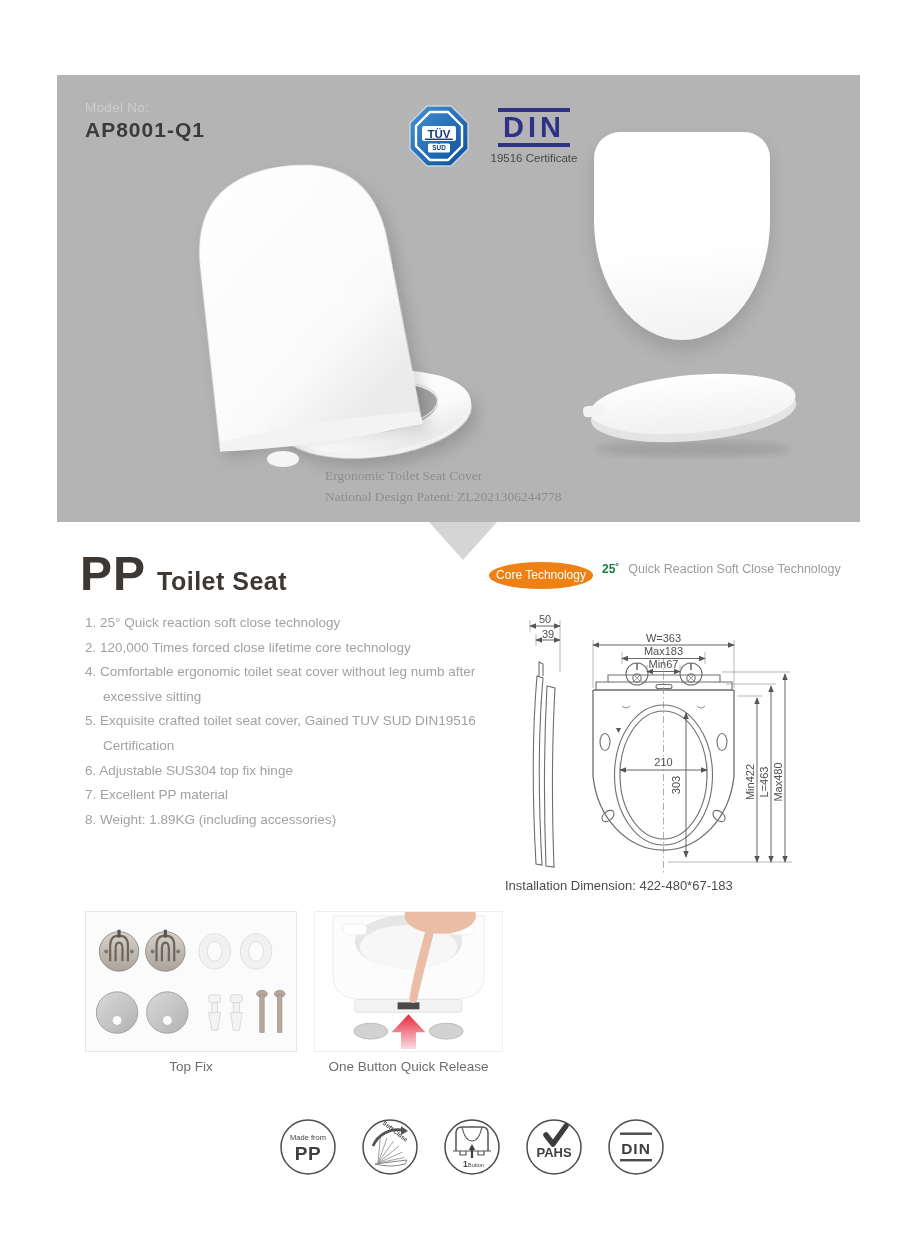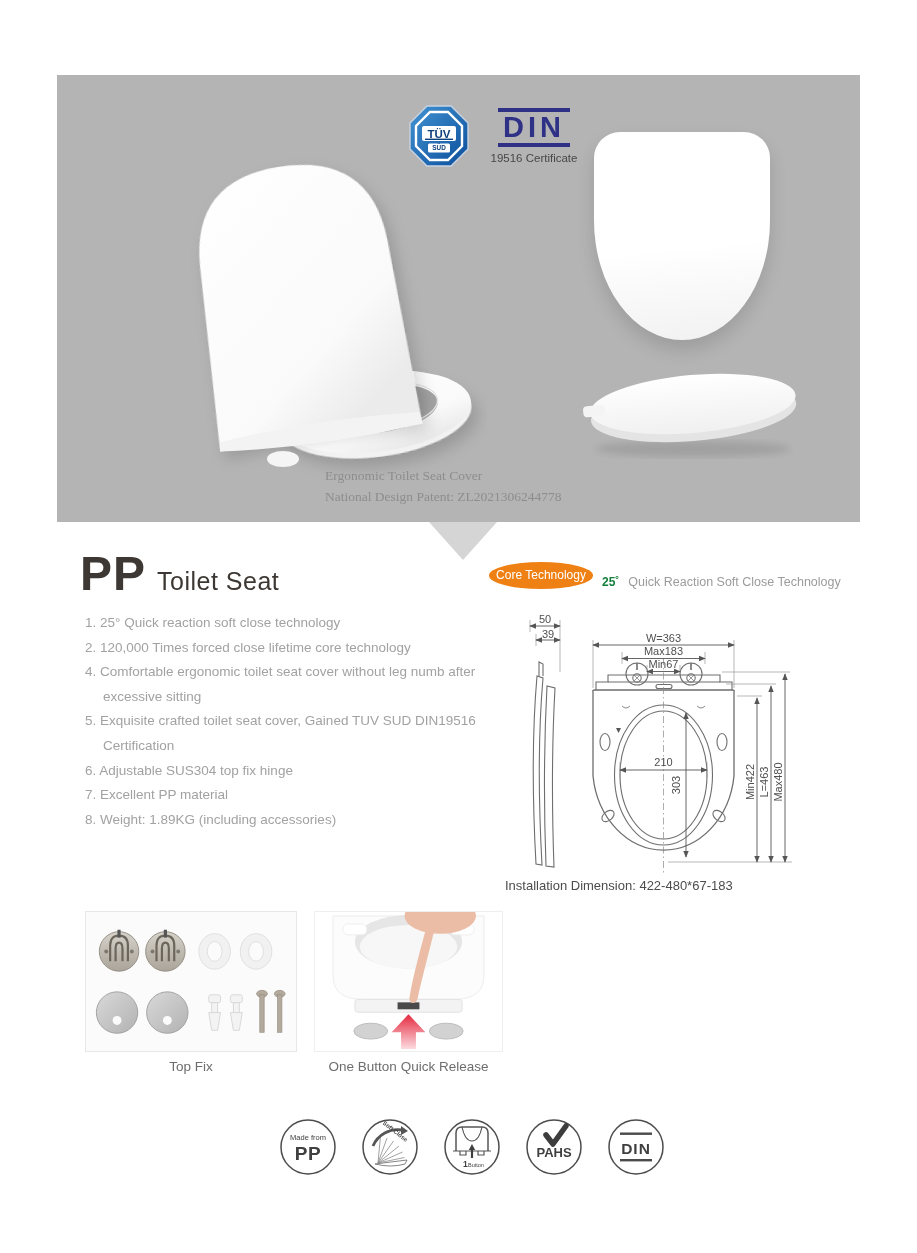--- a/index.html
+++ b/index.html
@@ -27,22 +27,22 @@
   }
   .sideview { position:absolute; left:518px; top:282px; width:242px; height:108px; }
   .hero-caption { position:absolute; left:268px; top:390px; font-size:13.5px; color:#8d8d8d; line-height:21px;font-family:Liberation Serif, serif; }
   .tri {
     position:absolute; left:429px; top:522px; width:0; height:0;
     border-left:34px solid transparent; border-right:34px solid transparent; border-top:38px solid #d5d5d5;
   }
   
   .title-row { position:absolute; left:80px; top:546px; display:flex; align-items:baseline; gap:11px; color:#3d3833; }
   .t-pp { font-size:48px; font-weight:bold; letter-spacing:1px; }
-  .t-sub { font-size:25px; font-weight:normal; letter-spacing:.5px; }
-  .core-row { position:absolute; left:489px; top:562px; display:flex; align-items:flex-end; gap:9px; }
+  .t-sub { font-size:25px; font-weight:bold; letter-spacing:.5px; }
+  .core-row { position:absolute; left:489px; top:562px; display:flex; align-items:flex-start; gap:9px; }
   .core-badge {
     display:inline-block; width:104px; height:27px; line-height:27px; text-align:center;
     background:#ee8014; color:#ffffff; font-size:12px; border-radius:50%;
   }
   .core-deg { font-size:12px; font-weight:bold; color:#15803d; }
   .core-desc { font-size:12.5px; color:#9b9b9b; }
   
   .features { position:absolute; left:85px; top:611px; width:424px; font-size:13.5px; color:#a2a2a2; }
   .feat { line-height:24.6px; padding-left:18px; text-indent:-18px; }
   
@@ -59,20 +59,24 @@
   .badges { position:absolute; left:279px; top:1118px; display:flex; gap:24px; }
   .badge-txt { fill:#3f3f3f; font-family:"Liberation Sans",sans-serif; }
 </style>
 </head>
 <body>
 
 <div class="page">
 
   <section class="hero">
 
+    <div class="model">
+      <div class="model-label">Model No:</div>
+      <div class="model-no">AP8001-Q1</div>
+    </div>
 
     <svg class="tuv-wrap" viewBox="0 0 62 64">
       <defs>
         <linearGradient id="tuvG" x1="0" y1="0" x2="1" y2="1">
           <stop offset="0" stop-color="#4493d3"></stop>
             <stop offset="1" stop-color="#0a4e9b"></stop>
         </linearGradient>
       </defs>
       <polygon points="19,2 43,2 60,19 60,45 43,62 19,62 2,45 2,19" fill="url(#tuvG)" stroke="#c9d4e2" stroke-width="1.4"></polygon>
       <polygon points="22,8 40,8 54,22 54,42 40,56 22,56 8,42 8,22" fill="none" stroke="#ffffff" stroke-width="2.4"></polygon>

